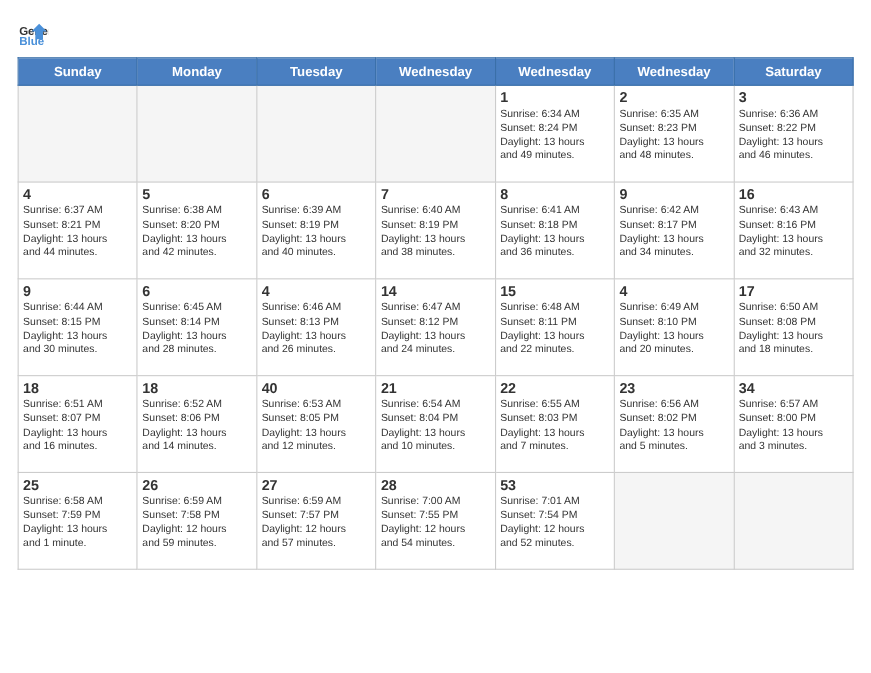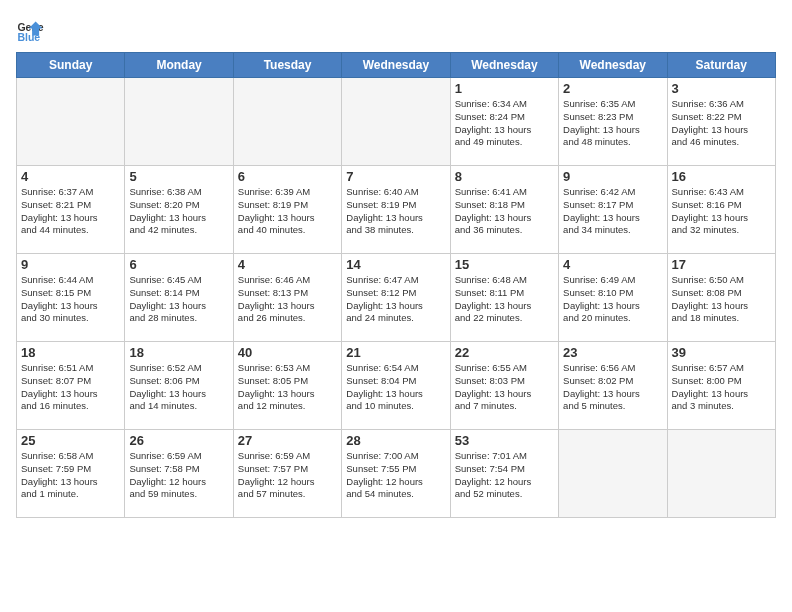--- a/index.html
+++ b/index.html
@@ -209,21 +209,21 @@
         </td>
         <td>
           <span class="day-num">22</span>
           <div class="day-info">Sunrise: 6:55 AM<br>Sunset: 8:03 PM<br>Daylight: 13 hours<br>and 7 minutes.</div>
         </td>
         <td>
           <span class="day-num">23</span>
           <div class="day-info">Sunrise: 6:56 AM<br>Sunset: 8:02 PM<br>Daylight: 13 hours<br>and 5 minutes.</div>
         </td>
         <td>
-          <span class="day-num">39</span>
+          <span class="day-num">34</span>
           <div class="day-info">Sunrise: 6:57 AM<br>Sunset: 8:00 PM<br>Daylight: 13 hours<br>and 3 minutes.</div>
         </td>
       </tr>
       <tr>
         <td>
           <span class="day-num">25</span>
           <div class="day-info">Sunrise: 6:58 AM<br>Sunset: 7:59 PM<br>Daylight: 13 hours<br>and 1 minute.</div>
         </td>
         <td>
           <span class="day-num">26</span>

